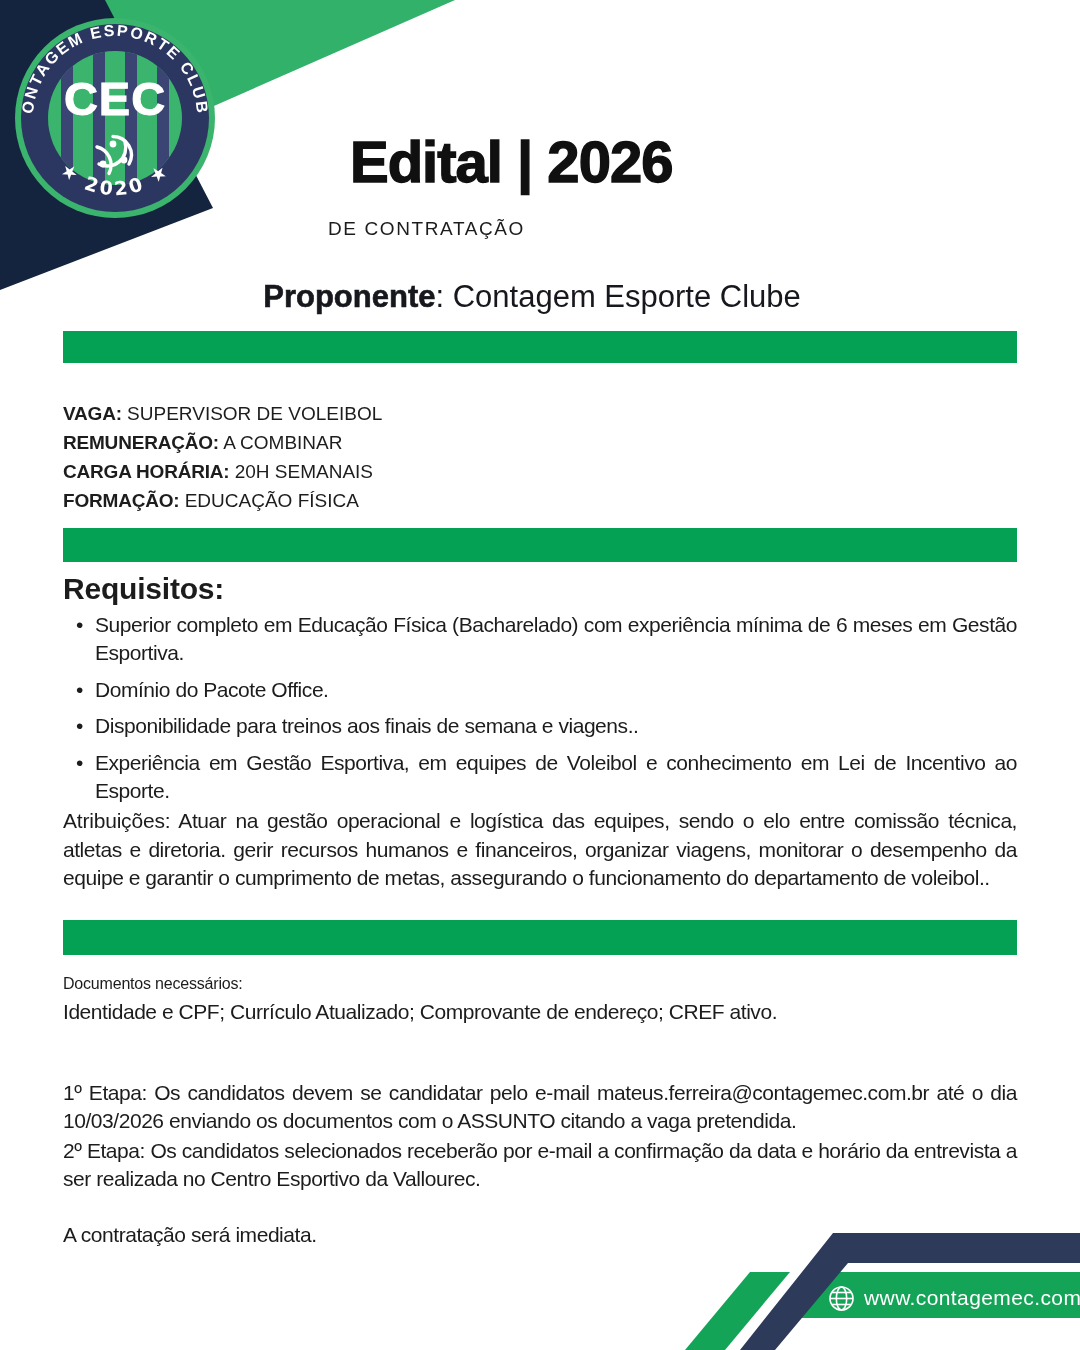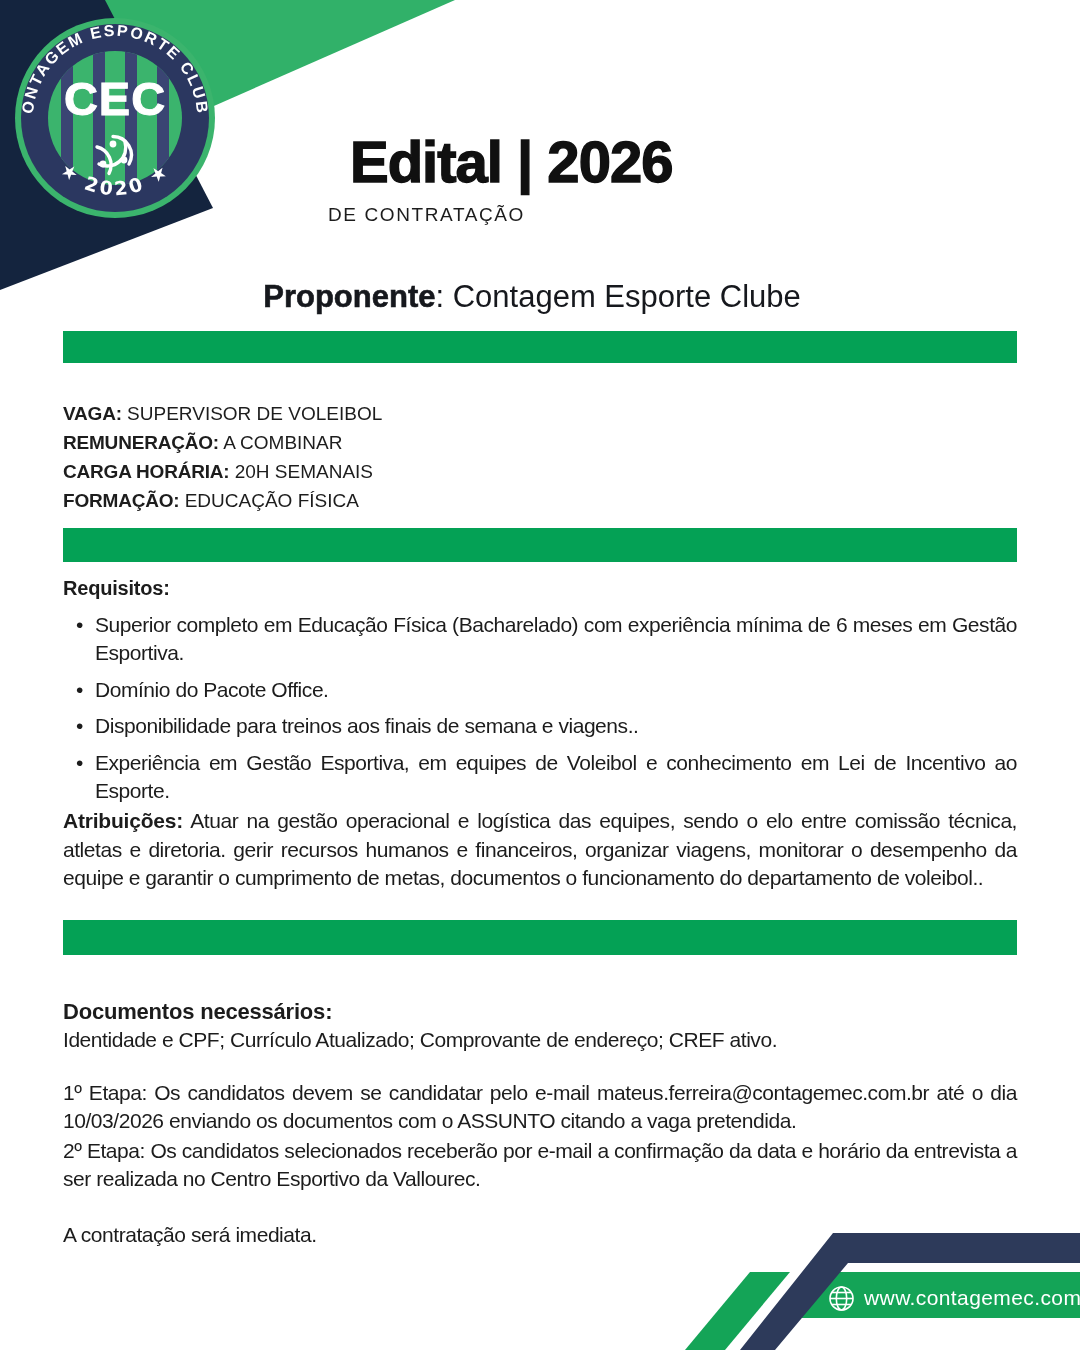--- a/index.html
+++ b/index.html
@@ -9,44 +9,44 @@
     font-family:"Liberation Sans",sans-serif;color:#1d1d1d;
   }
   .deco{position:absolute;left:0;top:0;width:1080px;height:1350px;z-index:0;}
   .logo{position:absolute;left:13px;top:16px;width:204px;height:204px;z-index:3;}
   .title{
     position:absolute;left:322px;top:128px;z-index:2;
     font-size:58px;font-weight:bold;letter-spacing:-1px;color:#101010;
     -webkit-text-stroke:1.4px #101010;white-space:nowrap;margin-left:28px;
   }
   .subtitle{
-    position:absolute;left:328px;top:204px;z-index:2;
+    position:absolute;left:328px;top:218px;z-index:2;
     font-size:19px;letter-spacing:1.6px;color:#1c1c1c;white-space:nowrap;
   }
   .proponent{
     position:absolute;left:0;top:279px;width:1064px;z-index:2;
     text-align:center;font-size:31px;color:#16181d;white-space:nowrap;
   }
   .proponent b{font-weight:bold;-webkit-text-stroke:.6px #16181d;}
   .gbar{position:absolute;left:63px;width:954px;background:#04A155;z-index:1;}
   .gbar.b1{top:331px;height:32px;}
   .gbar.b2{top:528px;height:34px;}
   .gbar.b3{top:920px;height:35px;}
   .jobblock{position:absolute;left:63px;top:399px;z-index:2;font-size:19px;line-height:29px;}
   .jobblock .lbl{font-weight:bold;letter-spacing:-0.2px;}
   .body-txt{font-size:21px;letter-spacing:-0.45px;line-height:28.4px;color:#1c1c1c;}
   .reqs{position:absolute;left:63px;top:574px;width:954px;z-index:2;}
-  .reqs .hd{font-size:20px;font-weight:bold;letter-spacing:-0.2px;line-height:29px;}
+  .reqs .hd{font-size:30px;font-weight:bold;letter-spacing:-0.2px;line-height:29px;}
   .reqs ul{list-style:none;margin:2px 0 0 0;padding:0;}
   .reqs li{position:relative;padding-left:32px;text-align:justify;margin:8px 0 1px 0;}
   .reqs li::before{content:"•";position:absolute;left:13px;top:0;font-size:21px;}
   .attr{margin-top:2px;text-align:justify;}
-  .attr b,.docs .hd{font-weight:bold;letter-spacing:-0.2px;margin-top:28px;}
+  .attr b,.docs .hd{font-weight:normal;letter-spacing:-0.2px;}
   .docs{position:absolute;left:63px;top:969px;width:954px;z-index:2;}
-  .docs .hd{font-size:22px;line-height:29px;}
+  .docs .hd{font-size:16px;line-height:29px;}
   .block{position:absolute;left:63px;width:954px;z-index:2;}
   .jst{text-align:justify;}
   .footer-bar{
     position:absolute;left:828px;top:1279px;height:38px;z-index:3;
     display:flex;align-items:center;gap:9px;color:#ffffff;
     font-size:21px;letter-spacing:0.4px;white-space:nowrap;
   }
 </style>
 </head>
 <body>
@@ -114,21 +114,21 @@
   </div>
 
   <div class="reqs body-txt">
     <div class="hd">Requisitos:</div>
     <ul>
       <li>Superior completo em Educação Física (Bacharelado) com experiência mínima de 6 meses em Gestão Esportiva.</li>
       <li>Domínio do Pacote Office.</li>
       <li>Disponibilidade para treinos aos finais de semana e viagens..</li>
       <li>Experiência em Gestão Esportiva, em equipes de Voleibol e conhecimento em Lei de Incentivo ao Esporte.</li>
     </ul>
-    <div class="attr"><b>Atribuições:</b><span> Atuar na gestão operacional e logística das equipes, sendo o elo entre comissão técnica, atletas e diretoria. gerir recursos humanos e financeiros, organizar viagens, monitorar o desempenho da equipe e garantir o cumprimento de metas, documentos o funcionamento do departamento de voleibol..</span></div>
+    <div class="attr"><b>Atribuições:</b><span> Atuar na gestão operacional e logística das equipes, sendo o elo entre comissão técnica, atletas e diretoria. gerir recursos humanos e financeiros, organizar viagens, monitorar o desempenho da equipe e garantir o cumprimento de metas, assegurando o funcionamento do departamento de voleibol..</span></div>
   </div>
 
   <div class="docs body-txt">
     <div class="hd">Documentos necessários:</div>
     <div>Identidade e CPF; Currículo Atualizado; Comprovante de endereço; CREF ativo.</div>
   </div>
 
   <div class="block body-txt jst" style="top:1079px;">1º Etapa: Os candidatos devem se candidatar pelo e-mail mateus.ferreira@contagemec.com.br até o dia 10/03/2026 enviando os documentos com o ASSUNTO citando a vaga pretendida.</div>
   <div class="block body-txt jst" style="top:1137px;">2º Etapa: Os candidatos selecionados receberão por e-mail a confirmação da data e horário da entrevista a ser realizada no Centro Esportivo da Vallourec.</div>
   <div class="block body-txt" style="top:1221px;">A contratação será imediata.</div>

